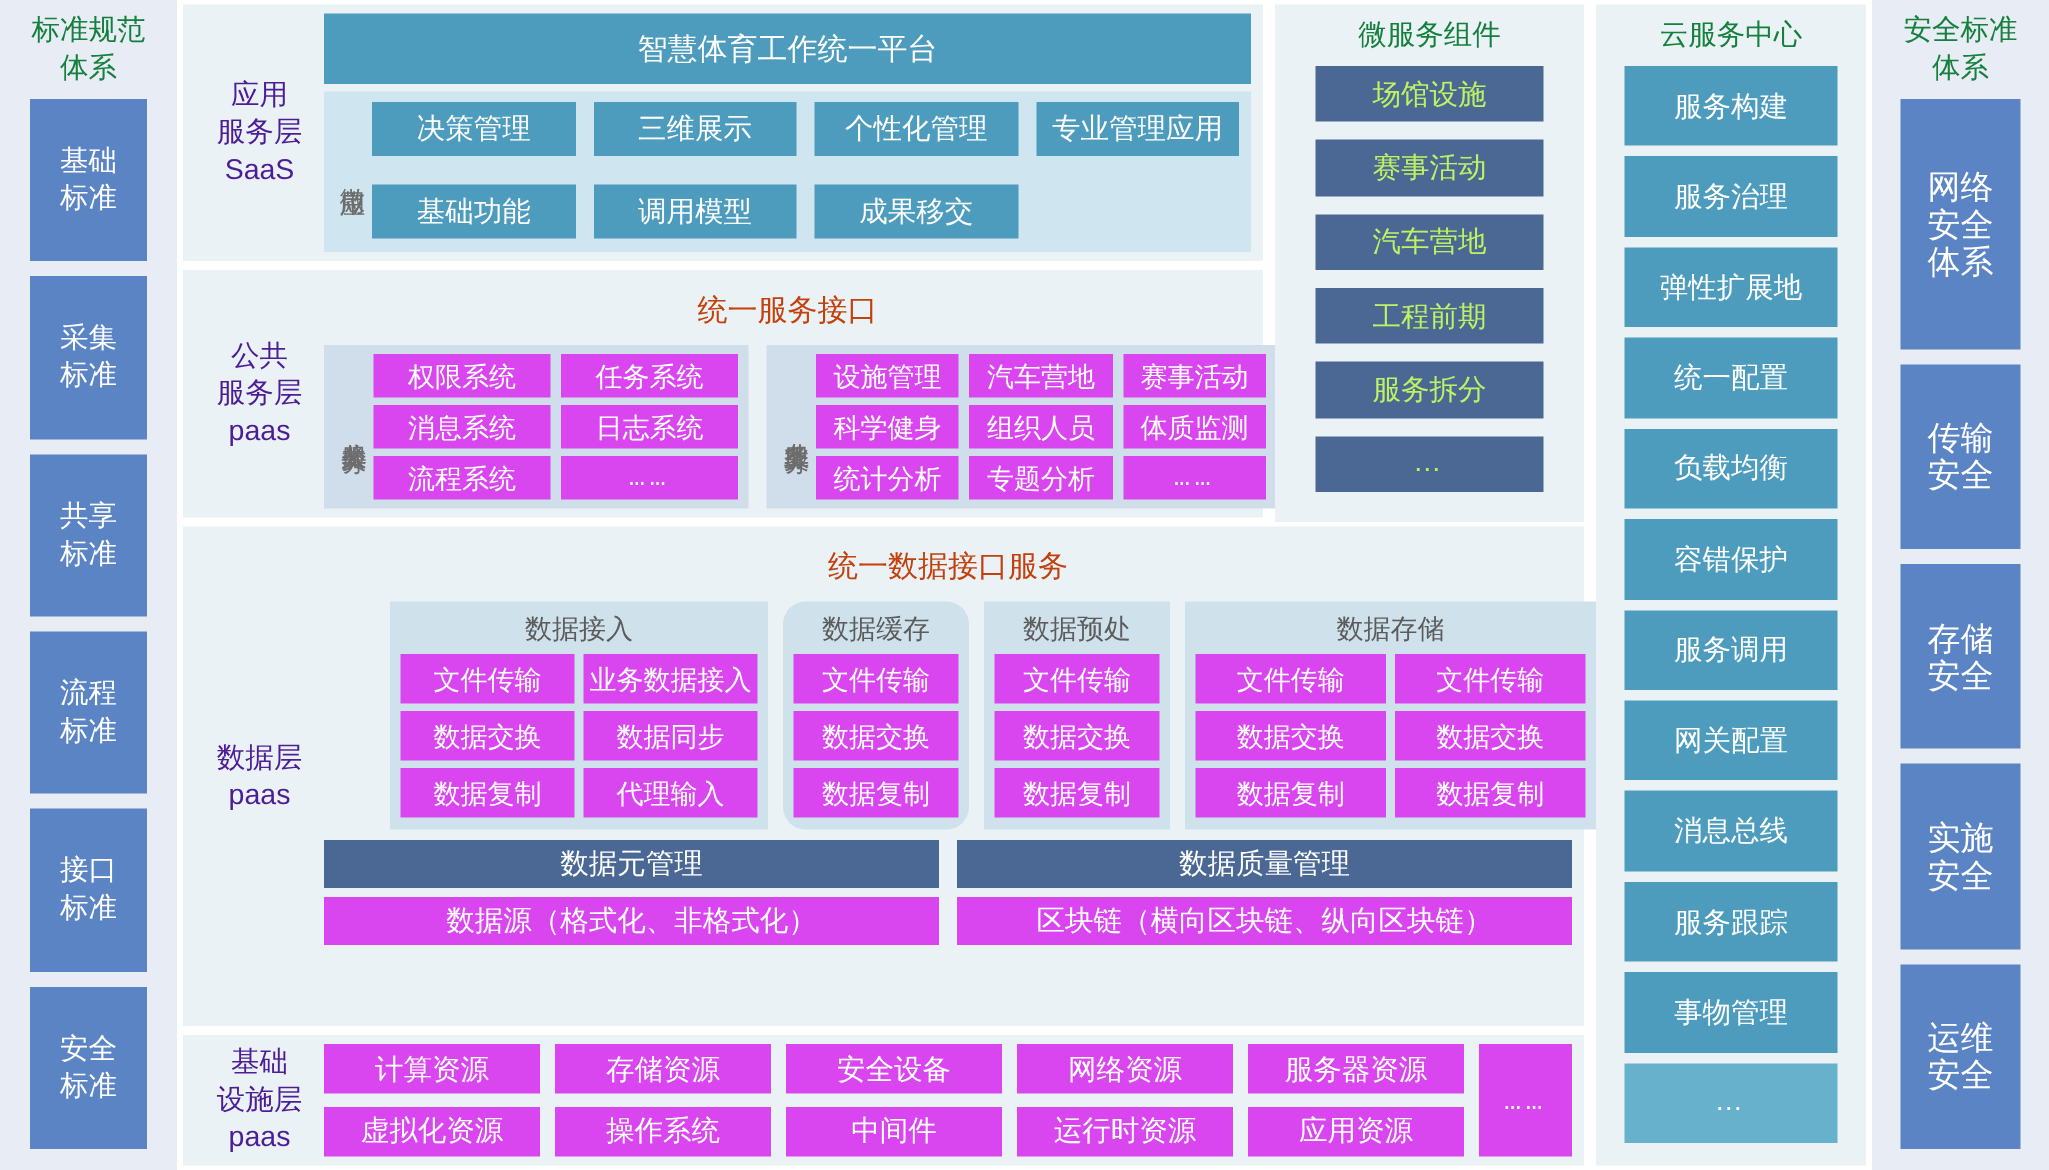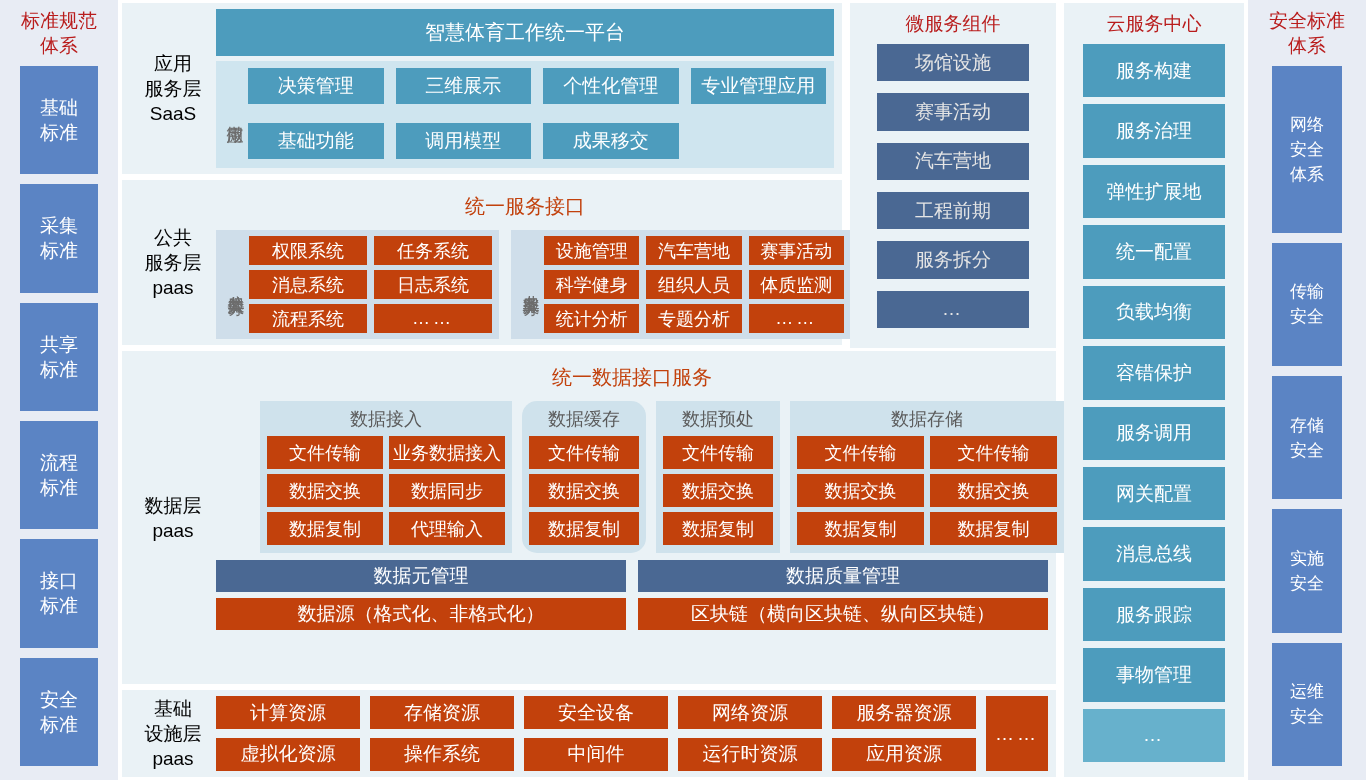--- a/index.html
+++ b/index.html
@@ -18,21 +18,21 @@
   }
 
   
   .col-panel {
     background: #e8ecf4;
     display: flex;
     flex-direction: column;
     align-items: center;
   }
   .col-title {
-    color: #b91c1c;
+    color: #15803d;
     font-size: 19px;
     line-height: 25px;
     text-align: center;
     padding: 6px 2px 8px 2px;
     white-space: pre-line;
     font-weight: 400;
   }
 
   
   #std-left { width: 118px; flex: 0 0 118px; padding-bottom: 4px; }
@@ -49,24 +49,24 @@
     text-align: center;
     white-space: pre-line;
     margin-bottom: 10px;
     flex: 1 1 0;
   }
 
   
   #sec-right { width: 118px; flex: 0 0 118px; padding-bottom: 4px; }
   #sec-right .col-title { padding-top: 8px; }
   .sec-box {
-    width: 70px;
+    width: 80px;
     background: #5b84c4;
     color: #ffffff;
-    font-size: 17px;
+    font-size: 22px;
     line-height: 25px;
     display: flex;
     align-items: center;
     justify-content: center;
     text-align: center;
     white-space: pre-line;
     margin-bottom: 10px;
     flex: 1 1 0;
   }
   .sec-box.tall { flex: 1.35 1 0; }
@@ -92,21 +92,21 @@
 
   .layer {
     background: #eaf2f6;
     display: flex;
     align-items: stretch;
     margin: 3px 4px;
     padding: 6px 8px;
   }
   .layer-label {
     flex: 0 0 86px;
-    color: #000000;
+    color: #4c1d95;
     font-size: 19px;
     line-height: 25px;
     text-align: center;
     display: flex;
     align-items: center;
     justify-content: center;
     white-space: pre-line;
   }
   .layer-body { flex: 1 1 auto; min-width: 0; display: flex; flex-direction: column; }
 
@@ -135,21 +135,21 @@
   .chip {
     color: #ffffff;
     text-align: center;
     display: flex;
     align-items: center;
     justify-content: center;
     font-size: 19px;
     white-space: nowrap;
   }
   .chip.teal { background: #4d9cbd; }
-  .chip.blue { background: #c2410c; }
+  .chip.blue { background: #d946ef; font-family: Liberation Mono, monospace; }
   .chip.slate { background: #4a6893; }
 
   
   #app-layer .layer-label { flex: 0 0 86px; }
   #app-inner {
     background: #cfe5ef;
     display: flex;
     padding: 7px 8px 9px 6px;
     margin-top: 5px;
   }
@@ -222,21 +222,21 @@
     margin: 3px 4px 0 4px;
     display: flex;
     flex-direction: column;
     align-items: center;
     padding: 2px 0 8px 0;
   }
   #micro-col .col-title { background: transparent; }
   .micro-box {
     width: 152px;
     background: #4a6893;
-    color: #e5e5e5;
+    color: #bef264;
     font-size: 19px;
     display: flex;
     align-items: center;
     justify-content: center;
     margin-bottom: 12px;
     flex: 1 1 0;
   }
 
   
   #cloud-col {

